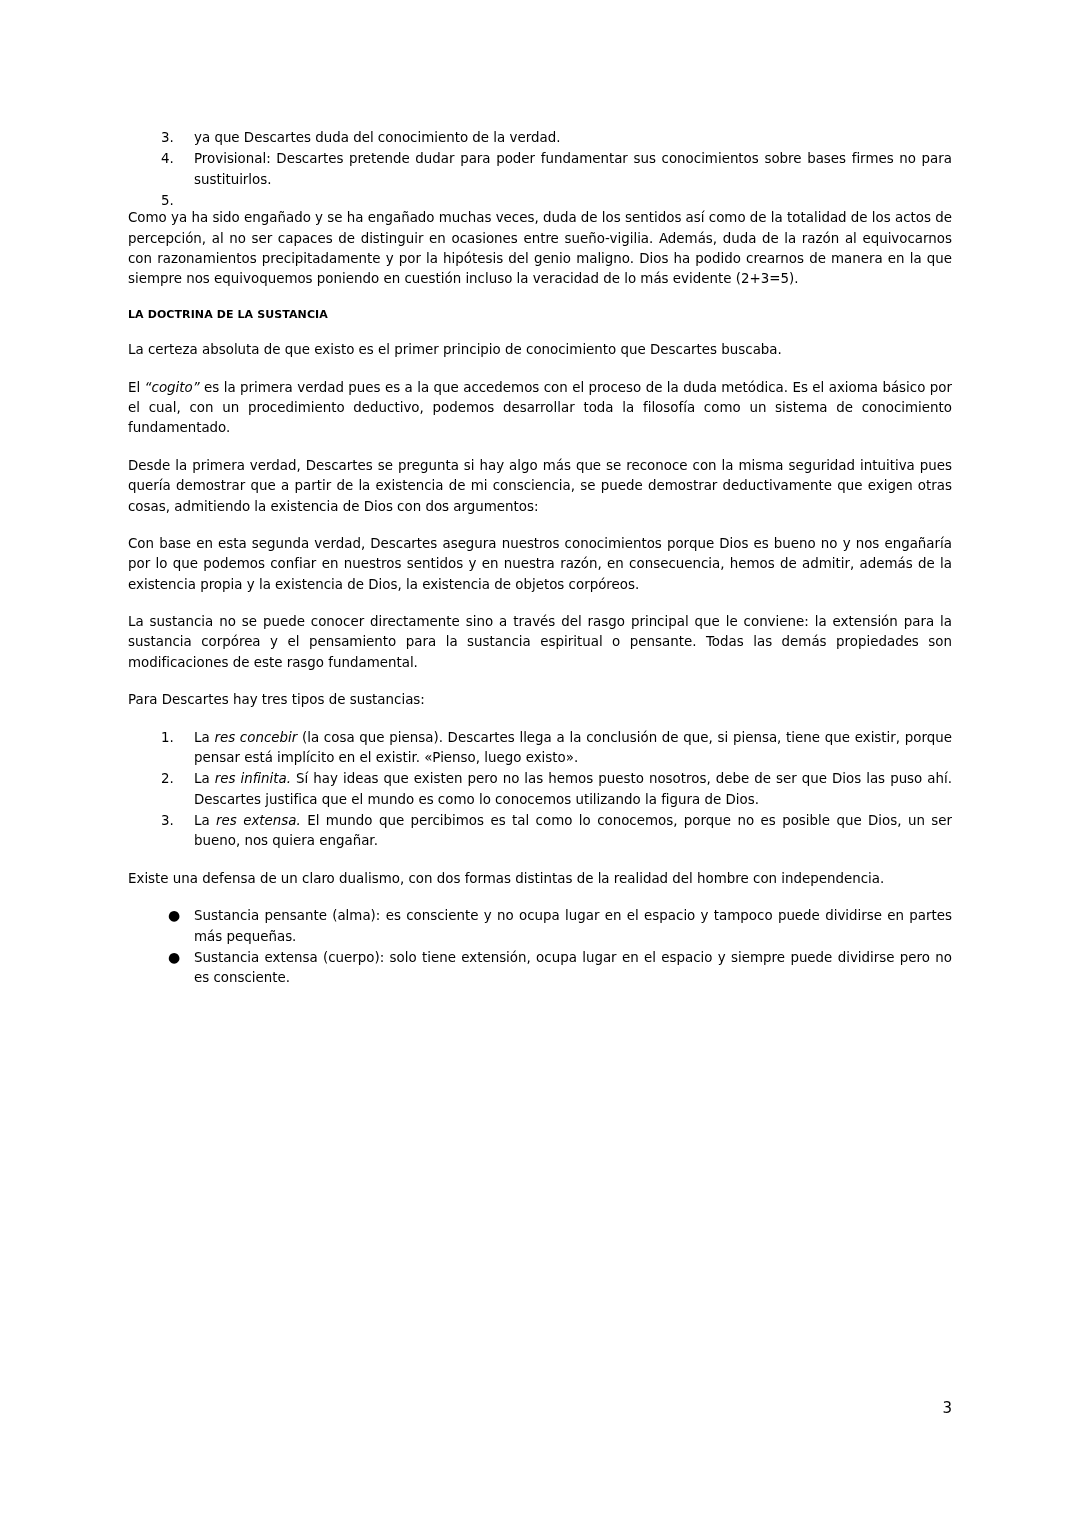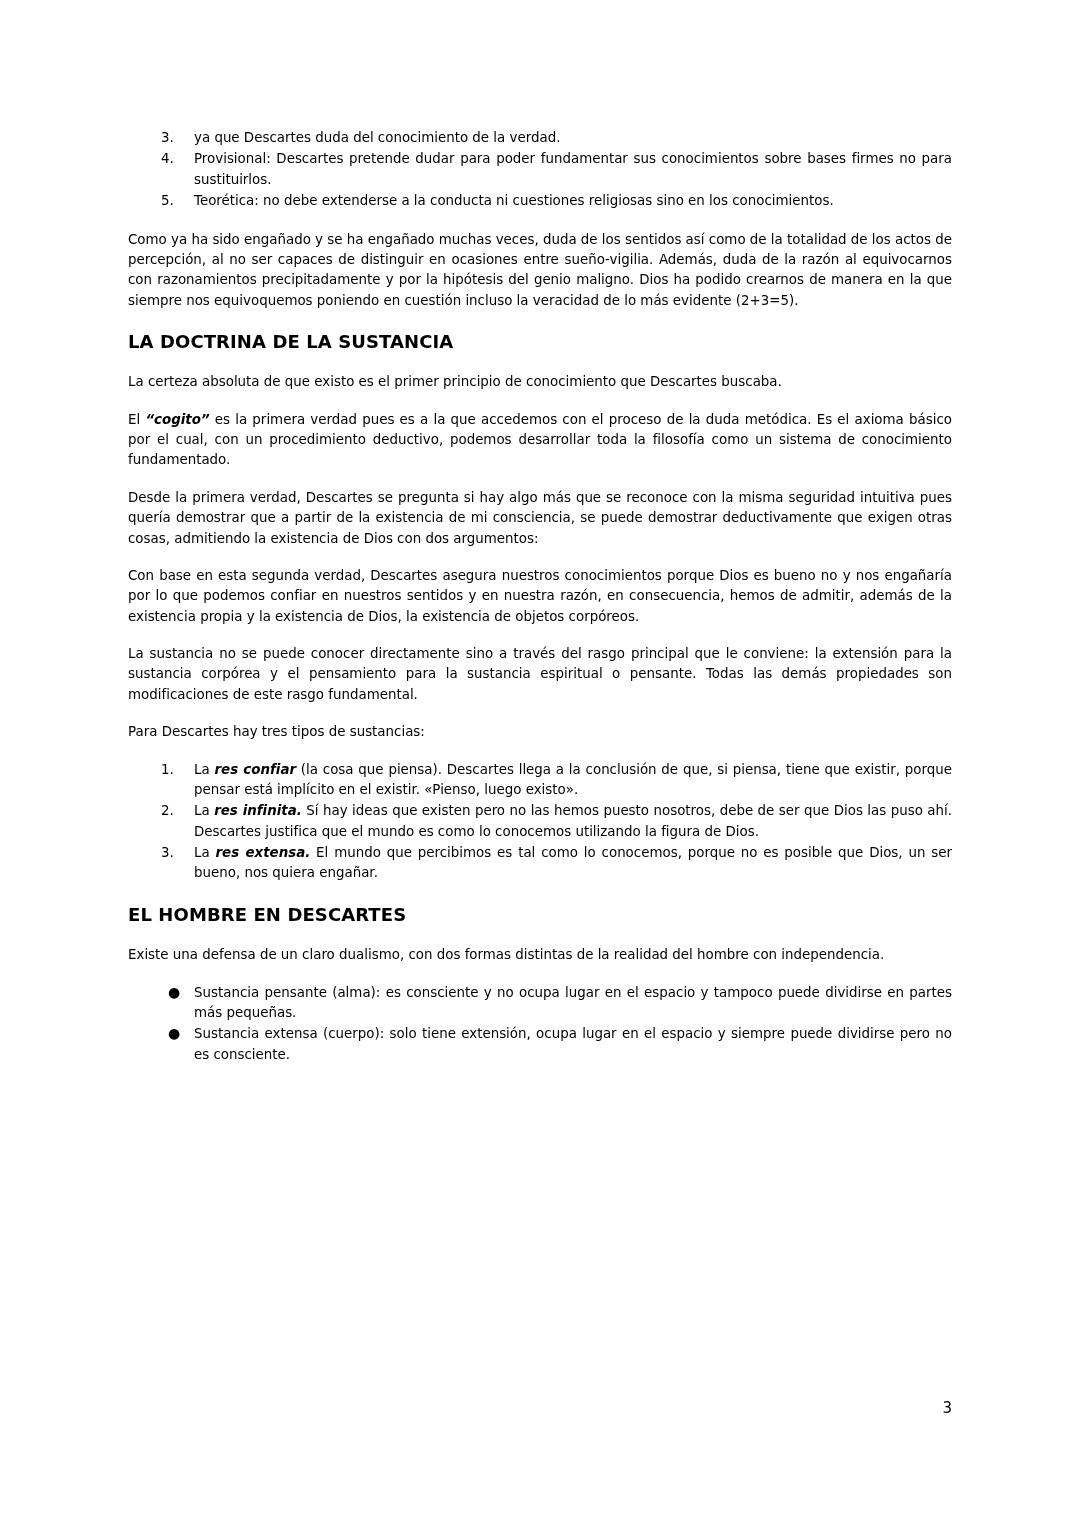--- a/index.html
+++ b/index.html
@@ -25,21 +25,21 @@
   p, li {
     font-size: 13.4px;
     line-height: 1.52;
     text-align: justify;
     margin: 0;
   }
   p {
     margin-bottom: 17px;
   }
   h2 {
-    font-size: 18px;
+    font-size: 11px;
     font-weight: bold;
     margin: 0 0 17px 0;
     line-height: 1.52;
     letter-spacing: 0.1px;
   }
   ol, ul {
     margin: 0 0 17px 0;
     padding-left: 0;
   }
   ol {
@@ -66,21 +66,21 @@
   }
   ul li .bullet {
     position: absolute;
     left: 40px;
     top: -1px;
     font-size: 14px;
   }
   .start-list {
     margin-bottom: 18px;
   }
-  em { font-style: italic; font-weight: bold; }
+  em { font-style: italic; }
   strong { font-weight: normal; }
   .page-number {
     position: absolute;
     right: 128px;
     bottom: 108px;
     font-size: 15px;
     font-family: "DejaVu Sans", sans-serif;
   }
 </style>
 </head>
@@ -93,21 +93,20 @@
       <li>
         <span class="num">3.</span>
         <span>ya que Descartes duda del conocimiento de la verdad.</span>
       </li>
       <li>
         <span class="num">4.</span>
         <span>Provisional: Descartes pretende dudar para poder fundamentar sus conocimientos sobre bases firmes no para sustituirlos.</span>
       </li>
       <li>
         <span class="num">5.</span>
-        <span>Teorética: no debe extenderse a la conducta ni cuestiones religiosas sino en los conocimientos.</span>
       </li>
     </ol>
 
     <p>Como ya ha sido engañado y se ha engañado muchas veces, duda de los sentidos así como de la totalidad de los actos de percepción, al no ser capaces de distinguir en ocasiones entre sueño-vigilia. Además, duda de la razón al equivocarnos con razonamientos precipitadamente y por la hipótesis del genio maligno. Dios ha podido crearnos de manera en la que siempre nos equivoquemos poniendo en cuestión incluso la veracidad de lo más evidente (2+3=5).</p>
 
 
     <h2>LA DOCTRINA DE LA SUSTANCIA</h2>
 
     <p>La certeza absoluta de que existo es el primer principio de conocimiento que Descartes buscaba.</p>
 
@@ -123,31 +122,30 @@
     <p>Con base en esta segunda verdad, Descartes asegura nuestros conocimientos porque Dios es bueno no y nos engañaría por lo que podemos confiar en nuestros sentidos y en nuestra razón, en consecuencia, hemos de admitir, además de la existencia propia y la existencia de Dios, la existencia de objetos corpóreos.</p>
 
     <p>La sustancia no se puede conocer directamente sino a través del rasgo principal que le conviene: la extensión para la sustancia corpórea y el pensamiento para la sustancia espiritual o pensante. Todas las demás propiedades son modificaciones de este rasgo fundamental.</p>
 
     <p>
       <span>Para Descartes hay </span><strong>tres tipos de sustancias:</strong>
     </p>
 
     <ol>
       <li>
-        <span class="num">1.</span><span>La </span><em>res confiar</em><span> (la cosa que piensa). Descartes llega a la conclusión de que, si piensa, tiene que existir, porque pensar está implícito en el existir. «Pienso, luego existo».</span>
+        <span class="num">1.</span><span>La </span><em>res concebir</em><span> (la cosa que piensa). Descartes llega a la conclusión de que, si piensa, tiene que existir, porque pensar está implícito en el existir. «Pienso, luego existo».</span>
       </li>
       <li>
         <span class="num">2.</span><span>La </span><em>res infinita.</em><span> Sí hay ideas que existen pero no las hemos puesto nosotros, debe de ser que Dios las puso ahí. Descartes justifica que el mundo es como lo conocemos utilizando la figura de Dios.</span>
       </li>
       <li>
         <span class="num">3.</span><span>La </span><em>res extensa.</em><span> El mundo que percibimos es tal como lo conocemos, porque no es posible que Dios, un ser bueno, nos quiera engañar.</span>
       </li>
     </ol>
 
-    <h2>EL HOMBRE EN DESCARTES</h2>
 
     <p>Existe una defensa de un claro dualismo, con dos formas distintas de la realidad del hombre con independencia.</p>
 
     <ul>
       <li>
         <span class="bullet">●</span>
         <span>Sustancia pensante (alma): es consciente y no ocupa lugar en el espacio y tampoco puede dividirse en partes más pequeñas.</span>
       </li>
       <li>
         <span class="bullet">●</span>

